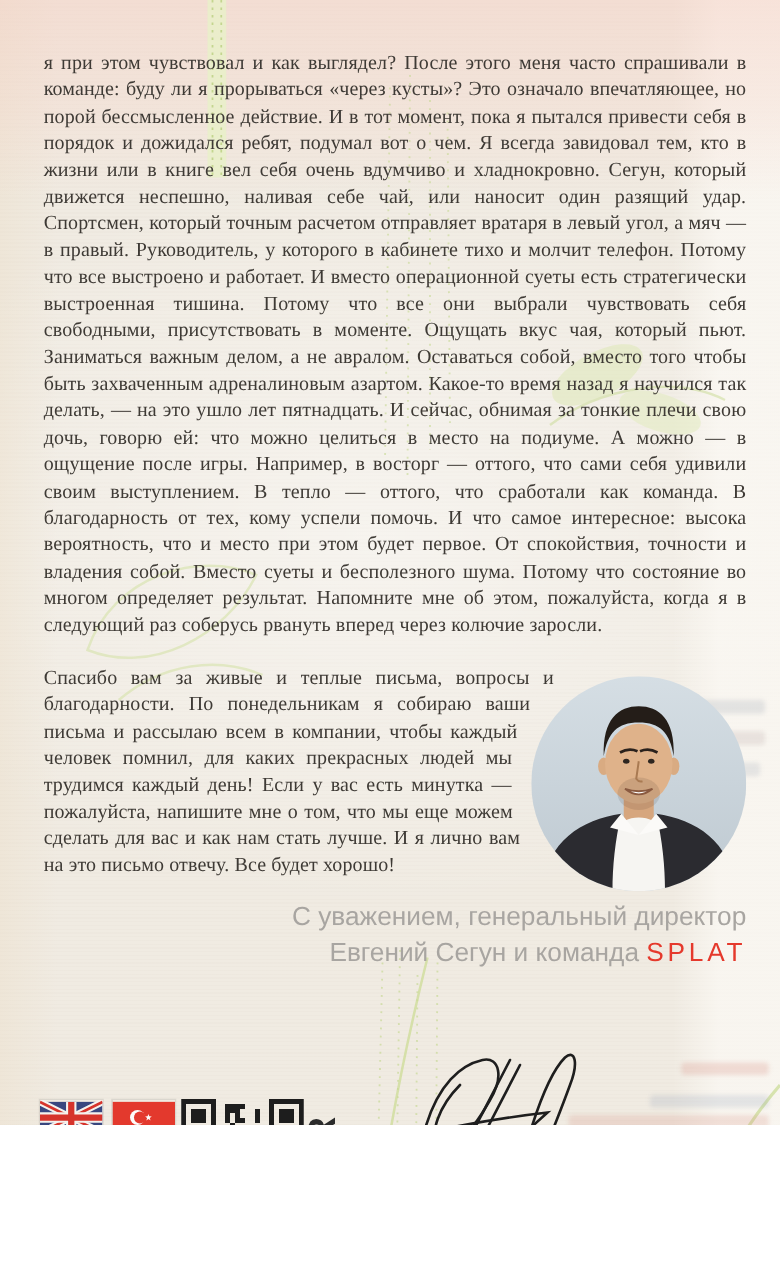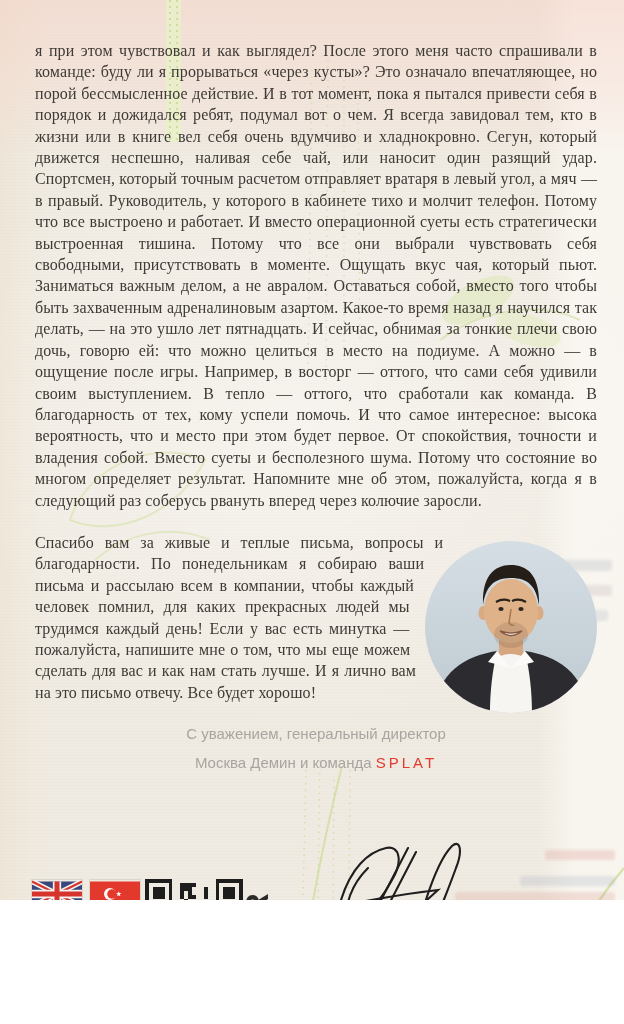--- a/index.html
+++ b/index.html
@@ -32,23 +32,23 @@
     float:right;
     width:172px;height:172px;
     margin:9px 0 6px 16px;
     shape-outside:circle(50%);
     border-radius:50%;
   }
   .portrait svg{display:block;width:100%;height:100%;}
   .closing{
     clear:right;
     margin-top:14px;
-    text-align:center;
+    text-align:right;
     font-family:"Liberation Sans","DejaVu Sans",sans-serif;
-    font-size:15px;line-height:29px;
+    font-size:21px;line-height:29px;
     color:var(--closing-gray,#a8a5a1);
   }
   .closing .brand{
     color:var(--brand-red,#e5392c);
     font-weight:normal;
     letter-spacing:3px;
   }
   .bottom{position:absolute;left:0;top:838px;width:624px;height:186px;}
   .flags{
     position:absolute;left:32px;top:42px;
@@ -170,21 +170,21 @@
             <ellipse cx="96" cy="68" rx="2.6" ry="2" fill="#2e2620"></ellipse>
             <path d="M86,68 L84,82 q2,3 5,2" stroke="#a97a52" stroke-width="1.6" fill="none"></path>
             <path d="M75,90 q11,9 22,0 q-11,4 -22,0 Z" fill="#fdfdfc" stroke="#8a5a40" stroke-width="1.4"></path>
           </g>
         </svg>
       </div>
       <p class="body-par">Спасибо вам за живые и теплые письма, вопросы и благодарности. По понедельникам я собираю ваши письма и рассылаю всем в компании, чтобы каждый человек помнил, для каких прекрасных людей мы трудимся каждый день! Если у вас есть минутка — пожалуйста, напишите мне о том, что мы еще можем сделать для вас и как нам стать лучше. И я лично вам на это письмо отвечу. Все будет хорошо!</p>
 
       <div class="closing">
         <div>С уважением, генеральный директор</div>
-        <div><span>Москва Демин и команда </span><span class="brand">SPLAT</span></div>
+        <div><span>Евгений Сегун и команда </span><span class="brand">SPLAT</span></div>
       </div>
     </div>
   </div>
 
   <div class="bottom">
 
     <div class="flags">
       <div class="flag">
         <svg viewBox="0 0 60 30">
           <rect width="60" height="30" fill="#39477f"></rect>

